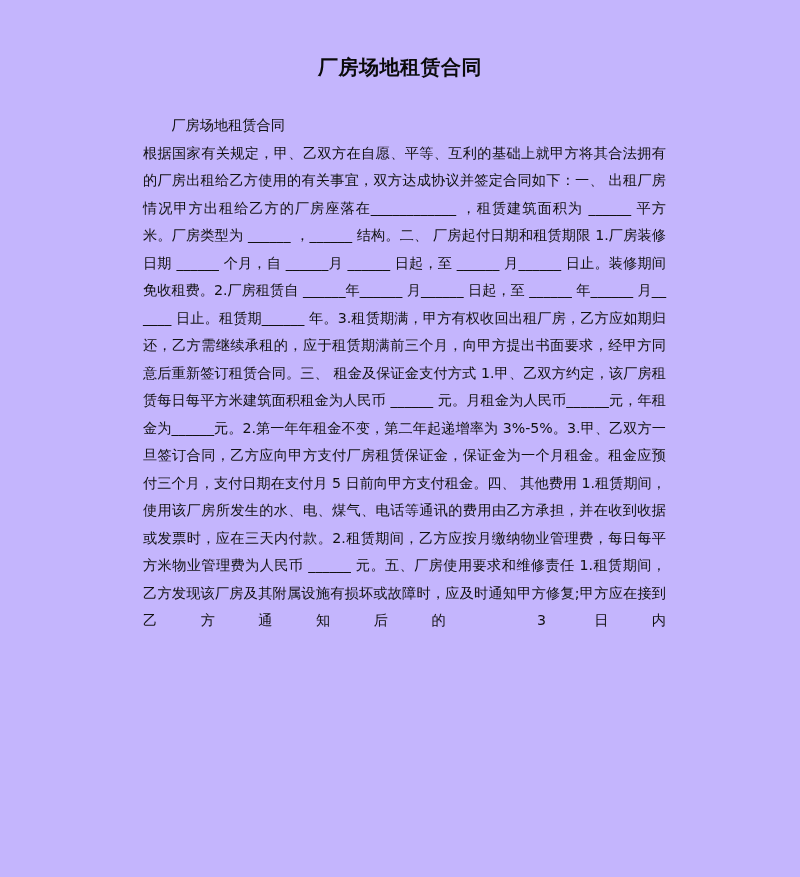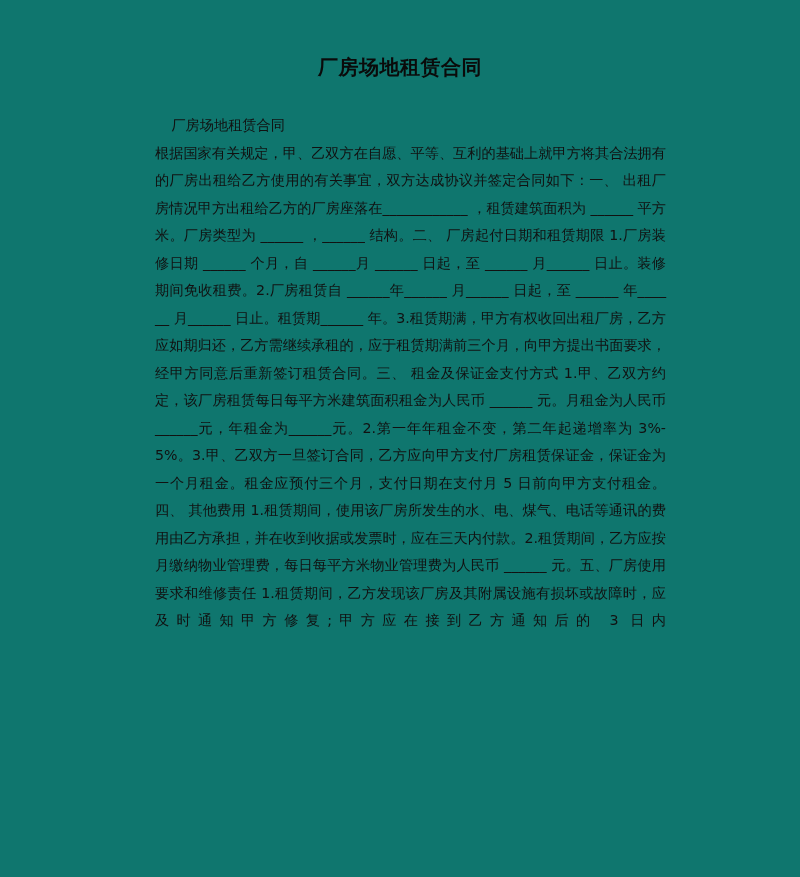--- a/index.html
+++ b/index.html
@@ -11,21 +11,21 @@
     width: 800px;
     height: 877px;
     font-family: "DejaVu Sans", "Liberation Sans", sans-serif;
     color: #000000;
     overflow: hidden;
   }
   .page {
     position: relative;
     width: 800px;
     height: 877px;
-    background: #0f766e;
+    background: #c4b5fd;
     box-sizing: border-box;
   }
   .doc-title {
     position: absolute;
     top: 53px;
     left: 0;
     width: 800px;
     text-align: center;
     font-size: 20px;
     font-weight: bold;
@@ -47,21 +47,20 @@
     color: #111111;
     margin: 0;
     word-break: break-all;
   }
   .para.indent {
     text-indent: 2em;
     text-align: left;
   }
   .para.flow {
     text-align: justify;
-    margin-left: 12px;
   }
   .para.flow::after {
     content: "";
     display: inline-block;
     width: 100%;
     height: 0;
   }
 </style>
 </head>
 <body>

